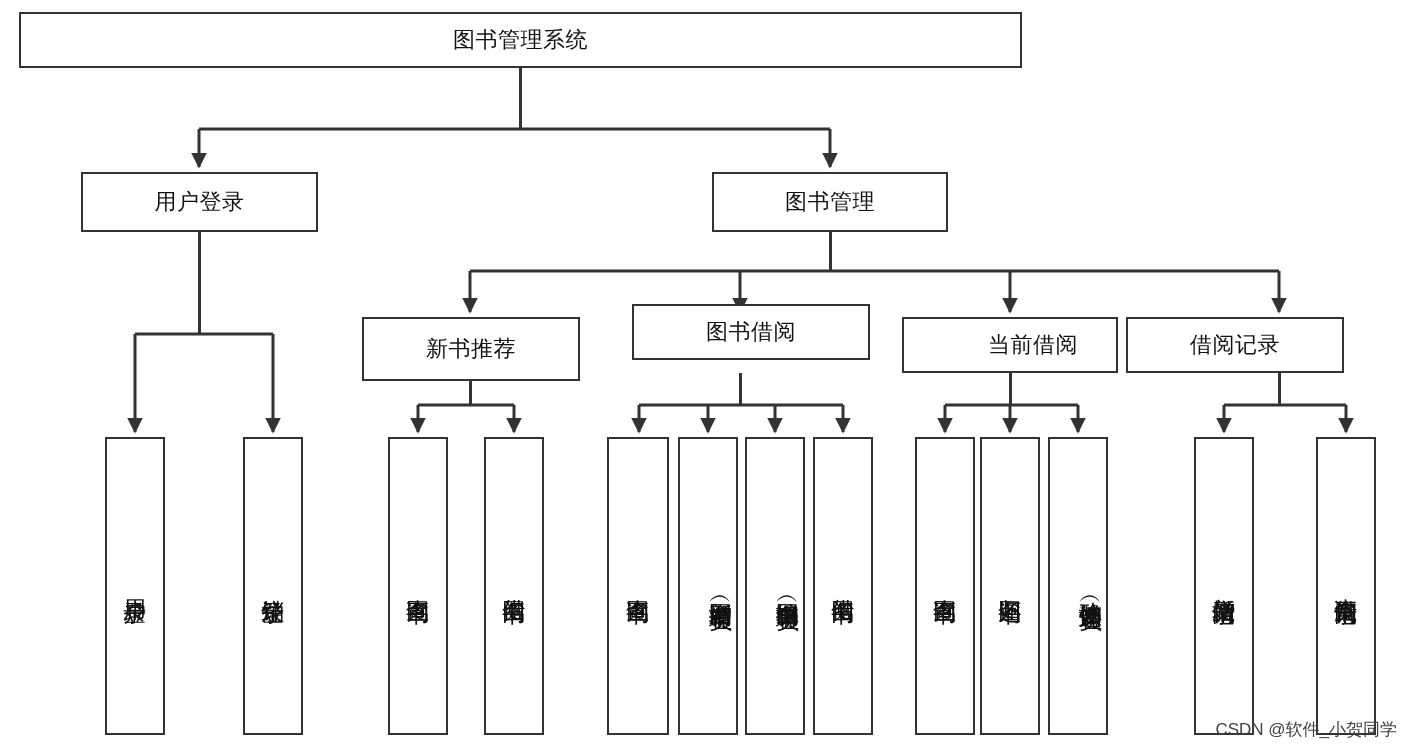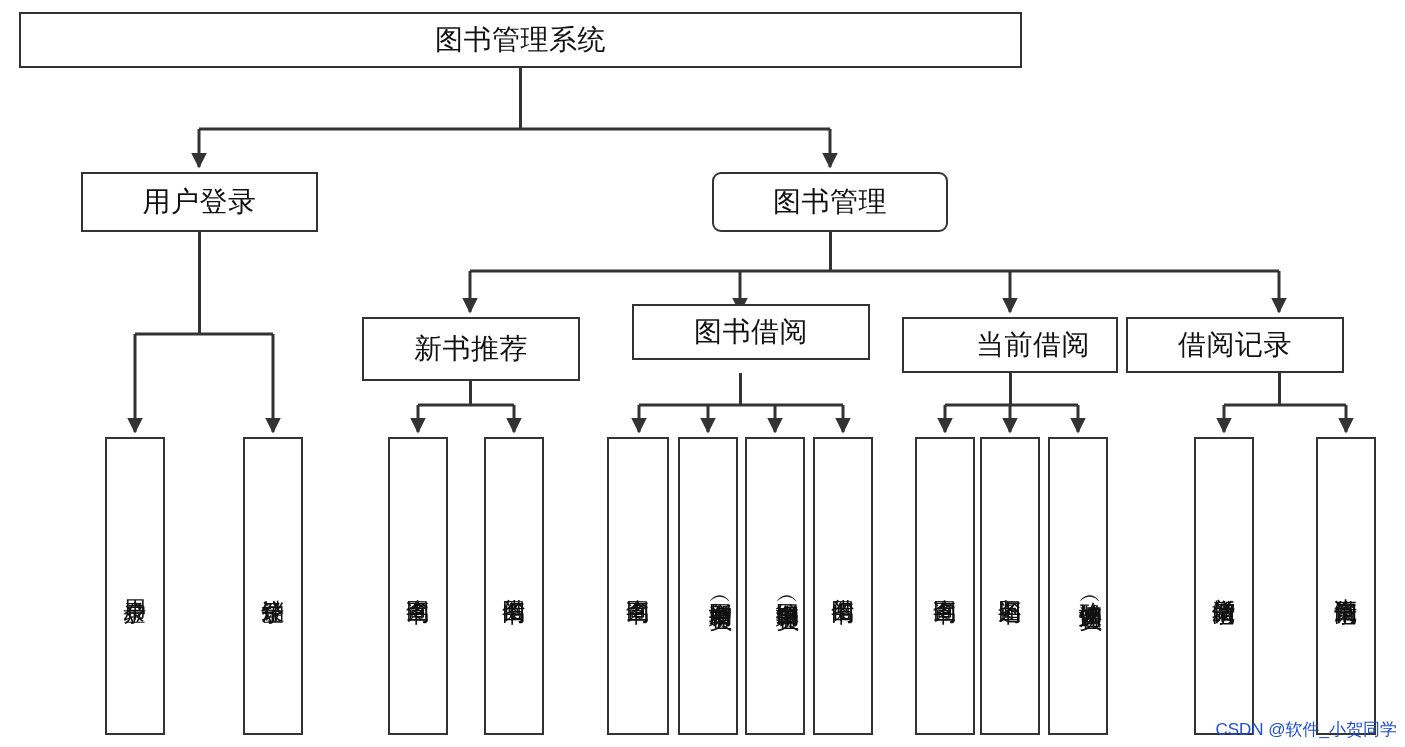--- a/index.html
+++ b/index.html
@@ -29,21 +29,21 @@
     position: absolute;
     box-sizing: border-box;
     background: #ffffff;
     border: 2.5px solid #333333;
     display: flex;
     align-items: center;
     justify-content: center;
     color: #111111;
   }
   .node-h {
-    font-size: 28px;
+    font-size: 22px;
     letter-spacing: 0.5px;
     white-space: nowrap;
   }
   .node-v {
     writing-mode: vertical-rl;
     text-orientation: upright;
     font-size: 23px;
     line-height: 1.32;
     letter-spacing: 1px;
     text-align: center;
@@ -57,21 +57,21 @@
   }
   .leaf-mid {
     align-items: center;
     padding-top: 0;
   }
   #watermark {
     position: absolute;
     right: 8px;
     bottom: 6px;
     font-size: 17px;
-    color: #1d4ed8;
+    color: #404040;
     white-space: nowrap;
     user-select: none;
   }
 </style>
 </head>
 <body>
 
 <div id="canvas">
 
   <svg id="wires" viewBox="0 0 1405 747" xmlns="http://www.w3.org/2000/svg">
@@ -123,21 +123,21 @@
       <path d="M 1224 405 L 1346 405"></path>
       <path d="M 1224 405 L 1224 432" marker-end="url(#arrow)"></path>
       <path d="M 1346 405 L 1346 432" marker-end="url(#arrow)"></path>
     </g>
   </svg>
 
   <div class="node node-h" style="left:19px; top:12px; width:1003px; height:56px;">图书管理系统</div>
 
   <div class="node node-h" style="left:81px; top:172px; width:237px; height:60px;">用户登录</div>
 
-  <div class="node node-h" style="left:712px; top:172px; width:236px; height:60px;border-radius:9px;">图书管理</div>
+  <div class="node node-h" style="left:712px; top:172px; width:236px; height:60px;">图书管理</div>
 
   <div class="node node-h" style="left:362px; top:317px; width:218px; height:64px;">新书推荐</div>
 
   <div class="node node-h" style="left:632px; top:304px; width:238px; height:56px;">图书借阅</div>
 
   <div class="node node-h" style="left:902px; top:317px; width:216px; height:56px;padding-left:46px;">当前借阅</div>
 
   <div class="node node-h" style="left:1126px; top:317px; width:218px; height:56px;">借阅记录</div>
 
   <div class="node node-v leaf-mid" style="left:105px; top:437px; width:60px; height:298px;">用户登录</div>

